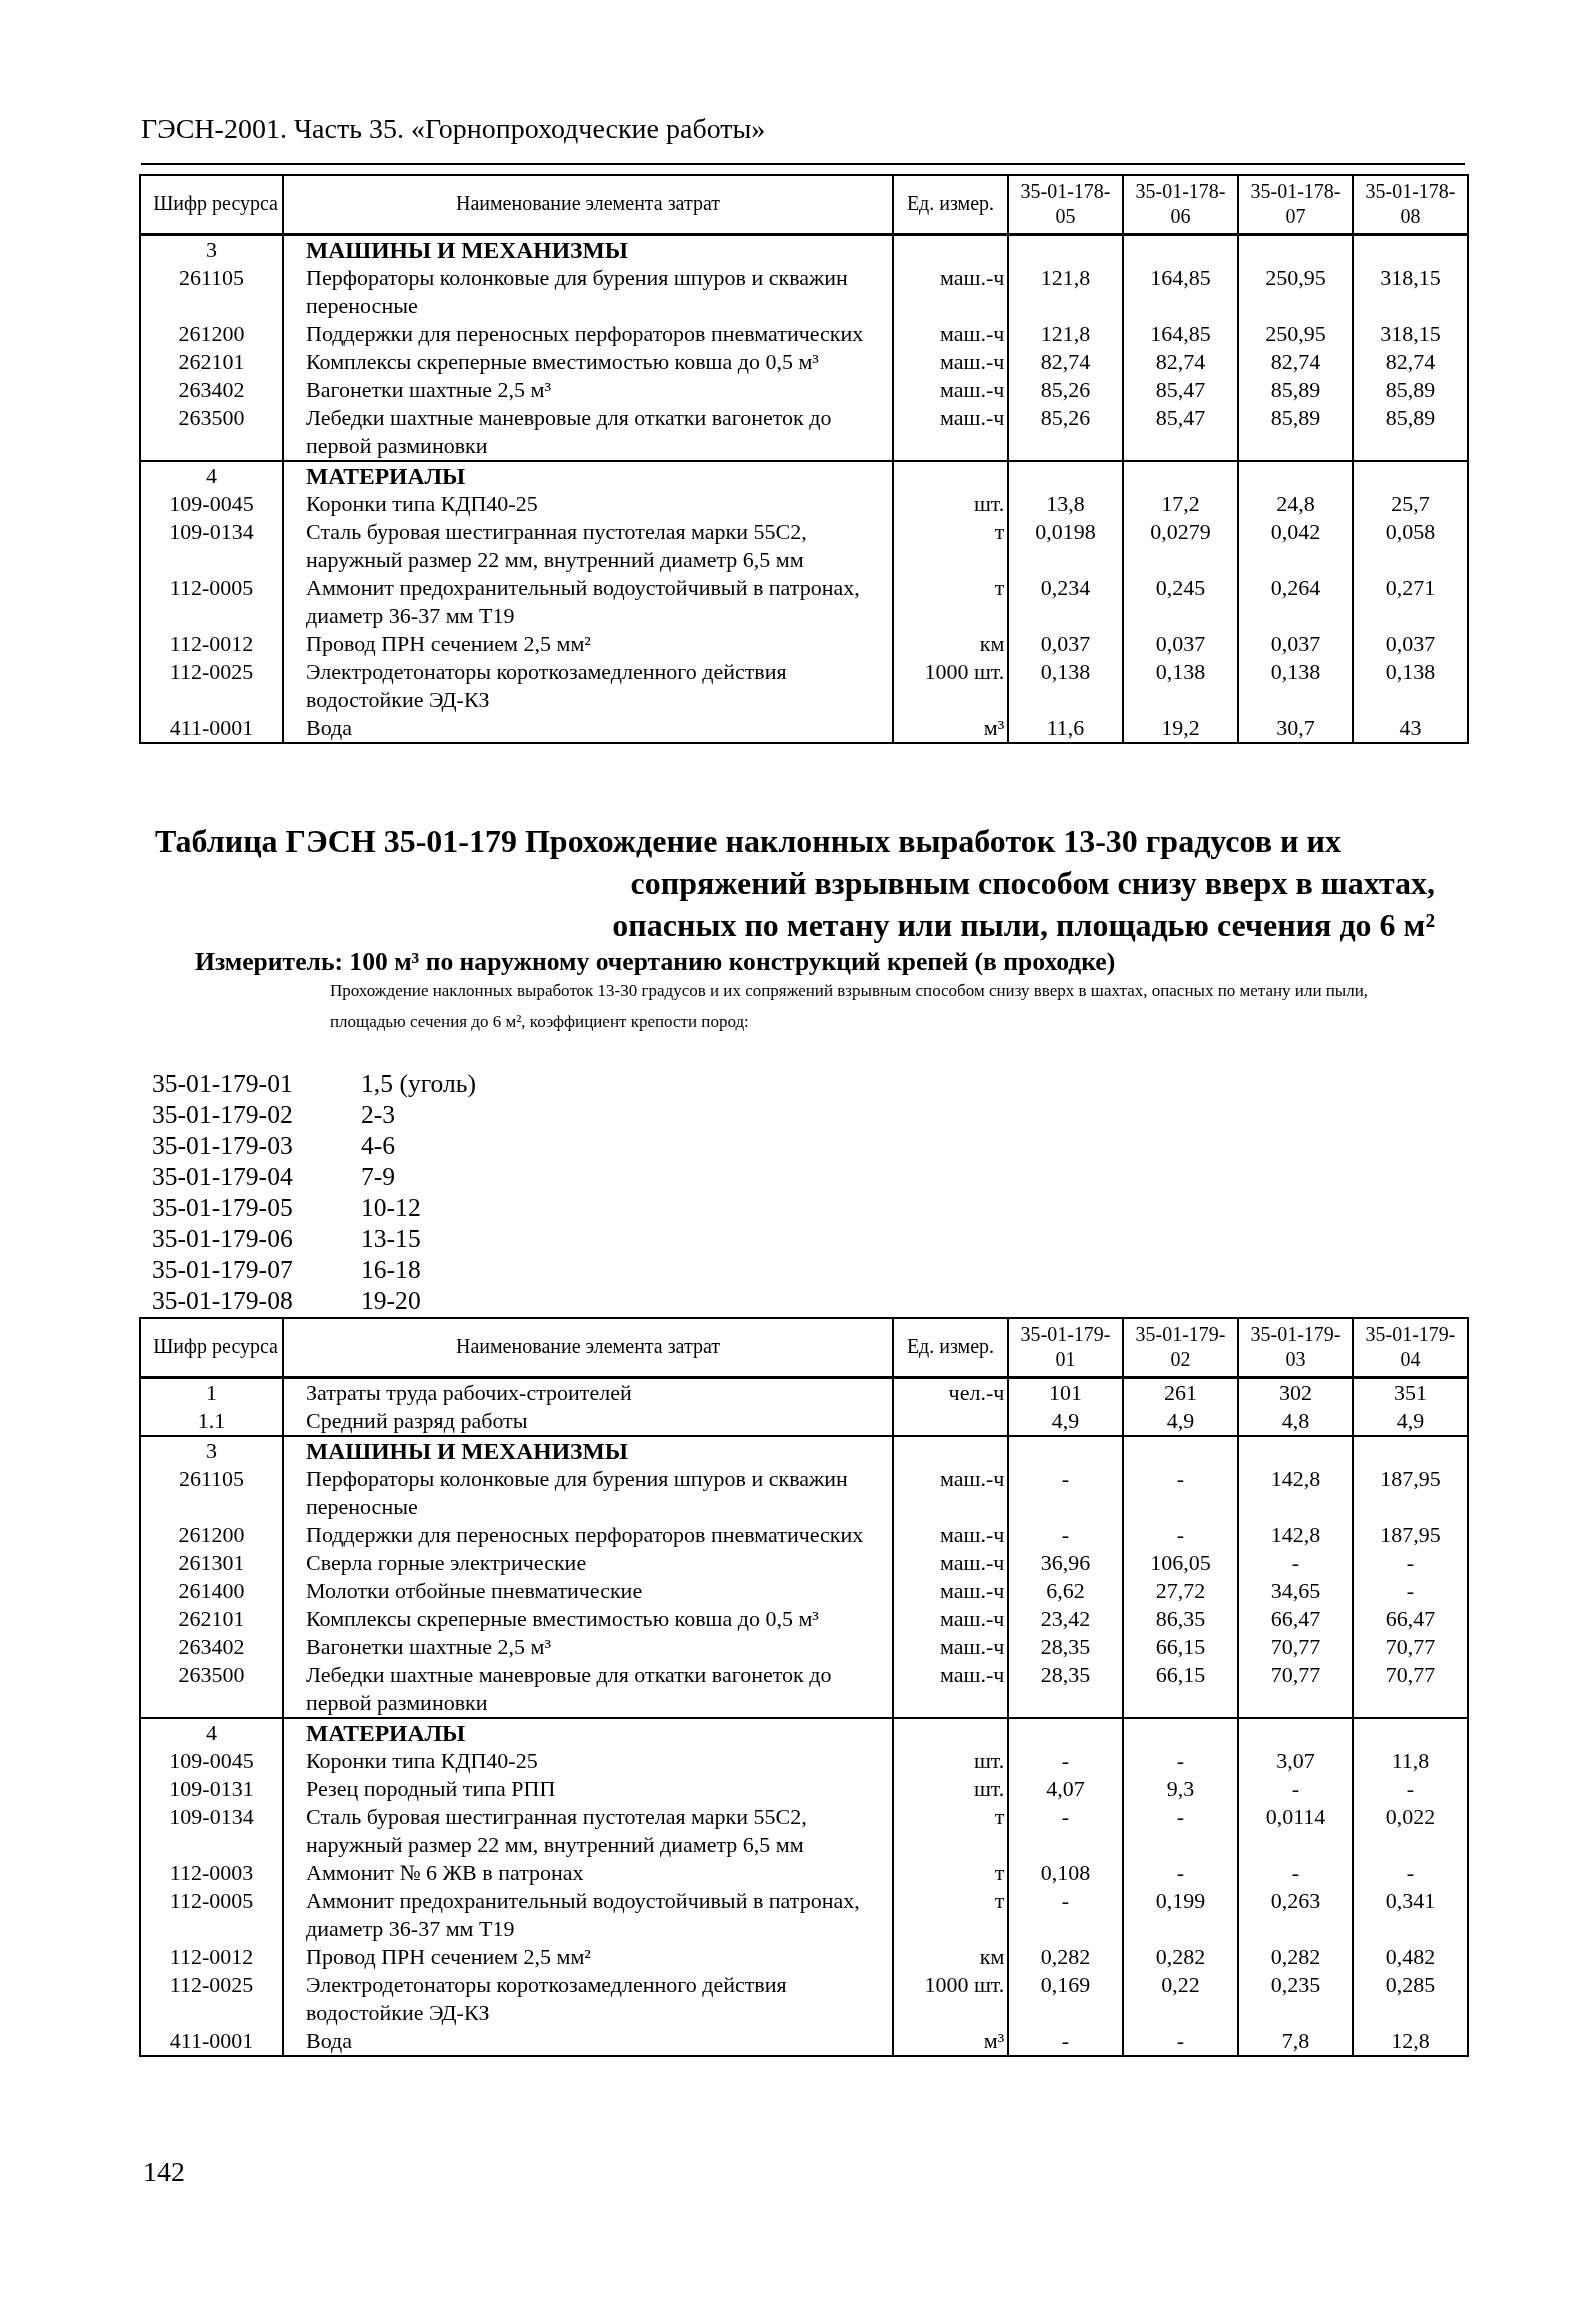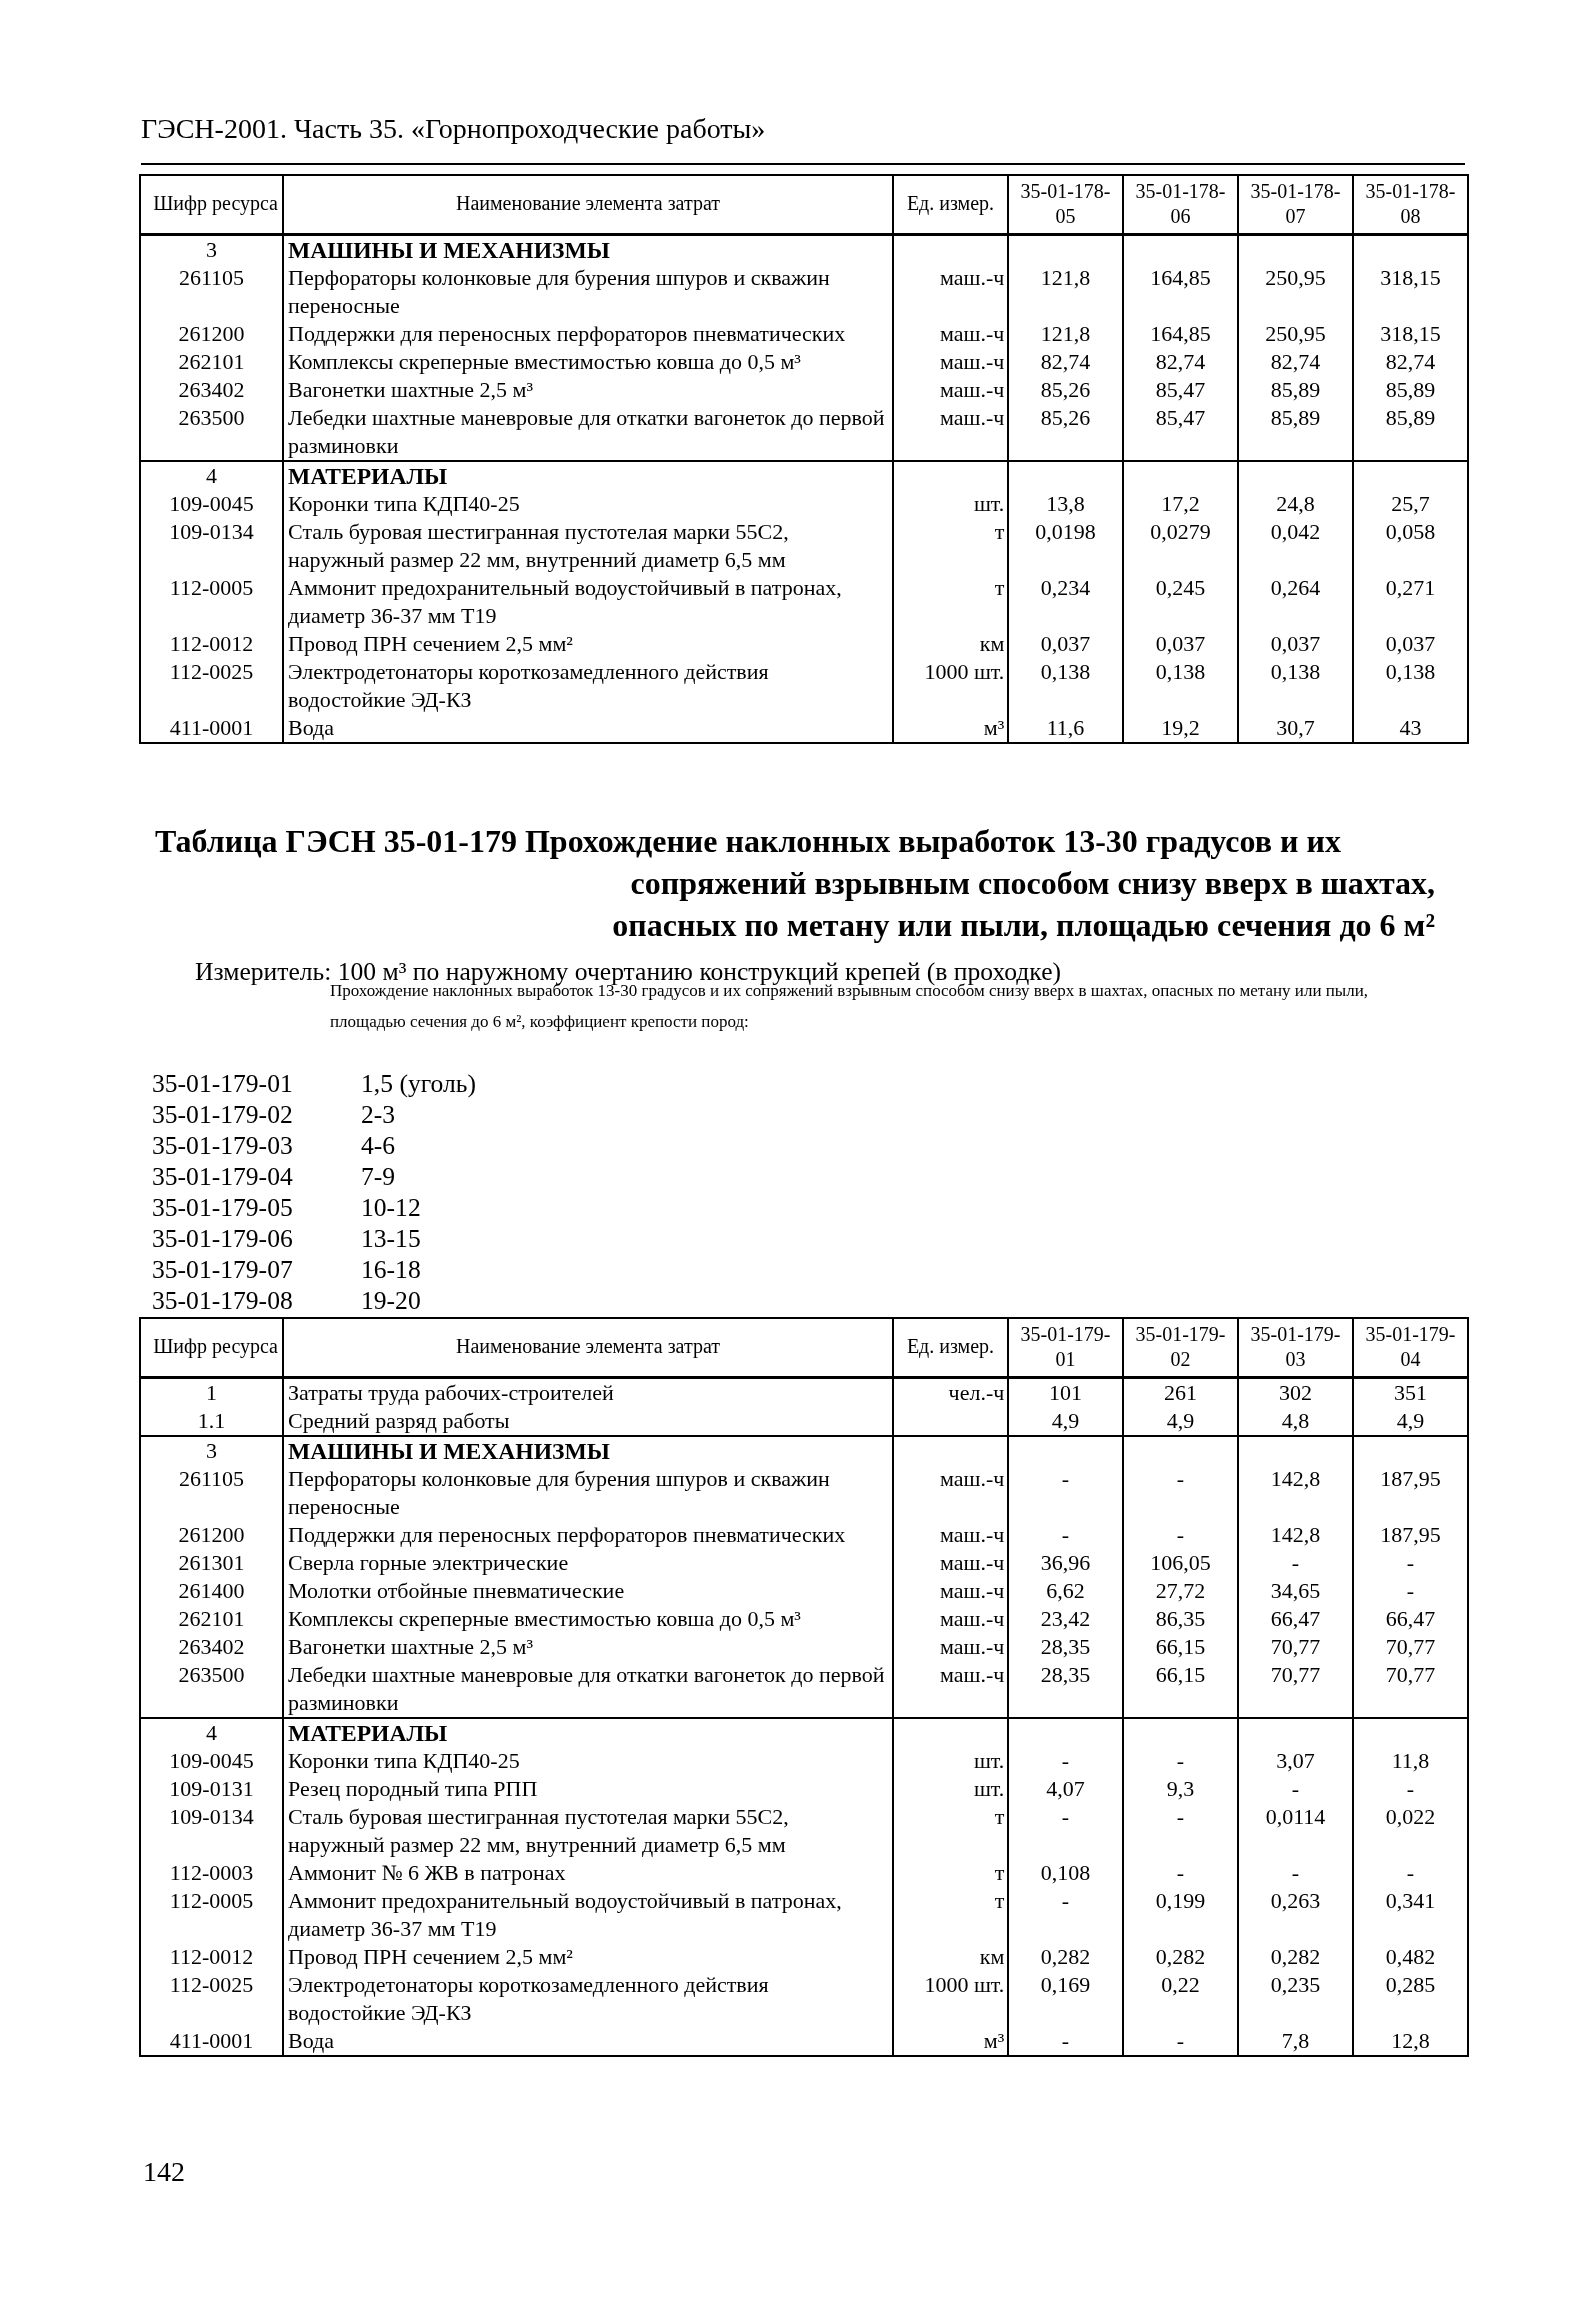--- a/index.html
+++ b/index.html
@@ -26,38 +26,38 @@
     padding: 0 5.4px; vertical-align: top;
   }
   table.norm { border: 2.7px solid #000; }
   table.norm thead th {
     font-weight: normal; font-size: 20px; line-height: 25.6px;
     border-bottom: 3.4px solid #000; text-align: center; vertical-align: middle;
     padding: 2.7px 4px;
   }
   table.norm thead th.h-code { text-decoration: none; text-align: right; }
   table.norm td.code { text-align: center; }
-  table.norm td.name { text-align: left; padding-left: 4px; }
+  table.norm td.name { text-align: left; padding-left: 22px; }
   table.norm td.unit { text-align: right; white-space: nowrap; padding: 0 2.7px; margin-top: 12px; }
   table.norm td.val  { text-align: center; white-space: nowrap; }
   table.norm tr.section td.name { font-weight: bold; font-size: 23.6px; }
   table.norm tr.section td.code { font-weight: normal; }
   table.norm tr.group-start td { border-top: 2.7px solid #000; }
   #table1 { top: 174px; }
   #table2 { top: 1317px; }
 
   .table-title {
     position: absolute; left: 155px; top: 820px; width: 1280px;
     font-weight: bold; font-size: 32px; line-height: 42px;
   }
   .table-title .line { display: block; white-space: nowrap; }
   .table-title .indent { padding-left: 377px; text-align: right; }
   .measure {
     position: absolute; left: 195px; top: 946px;
-    font-weight: normal; font-size: 25.6px; line-height: 31px; white-space: nowrap; margin-top: 10px;
+    font-weight: bold; font-size: 25.6px; line-height: 31px; white-space: nowrap;
   }
   .description {
     position: absolute; left: 330px; top: 975px; width: 1118px;
     font-size: 17px; line-height: 31px;
   }
   .variants {
     position: absolute; left: 152px; top: 1068px;
     font-size: 25.6px; line-height: 31px;
   }
   .variant { display: flex; }

